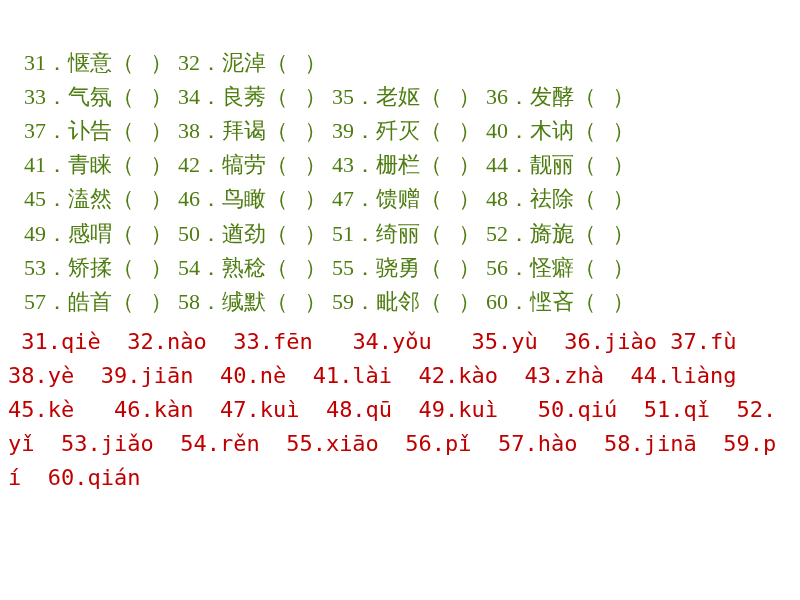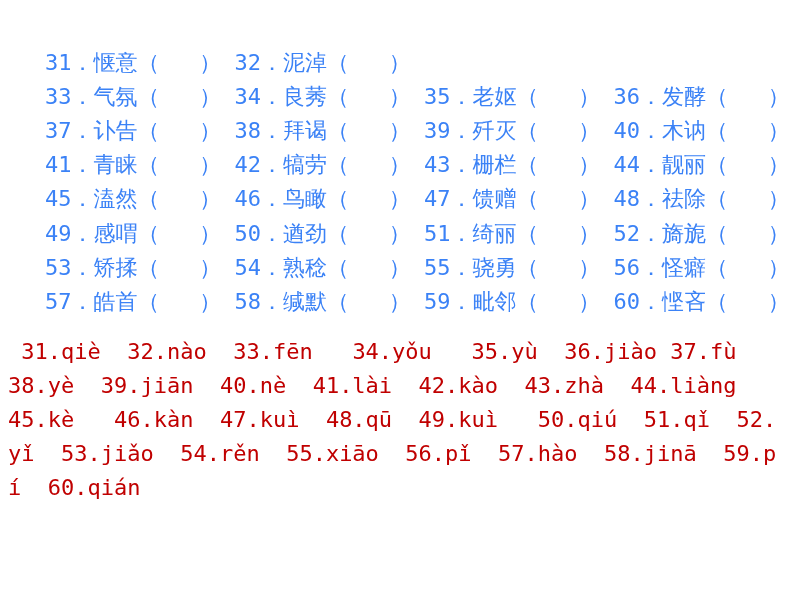--- a/index.html
+++ b/index.html
@@ -6,34 +6,35 @@
     margin: 0;
     padding: 12px 0 0 0;
     background: #ffffff;
     font-family: "SimSun", "NSimSun", "FangSong", "Microsoft YaHei", monospace;
     font-size: 22px;
     width: 800px;
     height: 600px;
     box-sizing: border-box;
   }
   .question-block {
-    color: #3b82f6;
+    color: #4d7c0f;
     line-height: 1.55;
     white-space: pre;
     letter-spacing: 0px;
-    padding-left: 45px;
+    padding-left: 24px;
+    font-family: Liberation Serif, serif;
   }
   .answer-block {
     color: #c00000;
     line-height: 1.55;
     padding-left: 8px;
     padding-right: 12px;
     white-space: pre-wrap;
     word-break: break-all;
-    margin-top: 16px;
+    margin-top: 6px;
   }
 </style>
 </head>
 <body>
 
 <div class="question-block">
 <span>31．惬意（   ） 32．泥淖（   ）</span>
 <span>33．气氛（   ） 34．良莠（   ） 35．老妪（   ） 36．发酵（   ）</span>
 <span>37．讣告（   ） 38．拜谒（   ） 39．歼灭（   ） 40．木讷（   ）</span>
 <span>41．青睐（   ） 42．犒劳（   ） 43．栅栏（   ） 44．靓丽（   ）</span>

